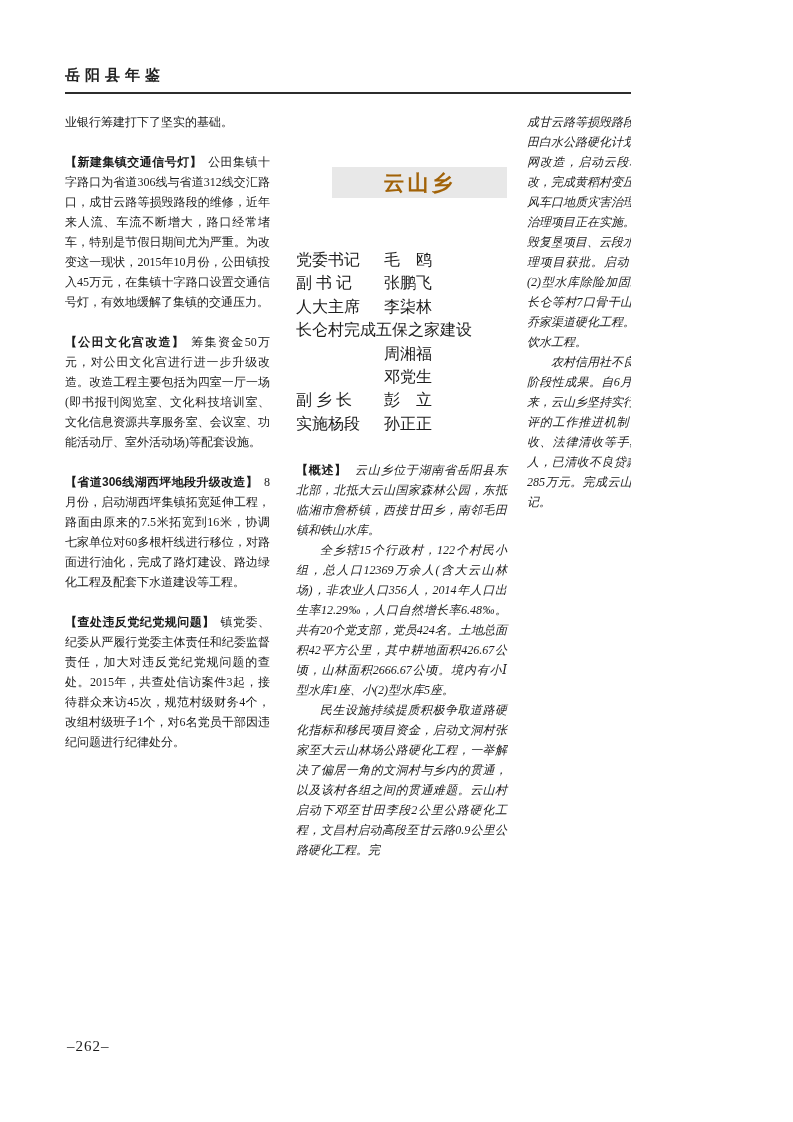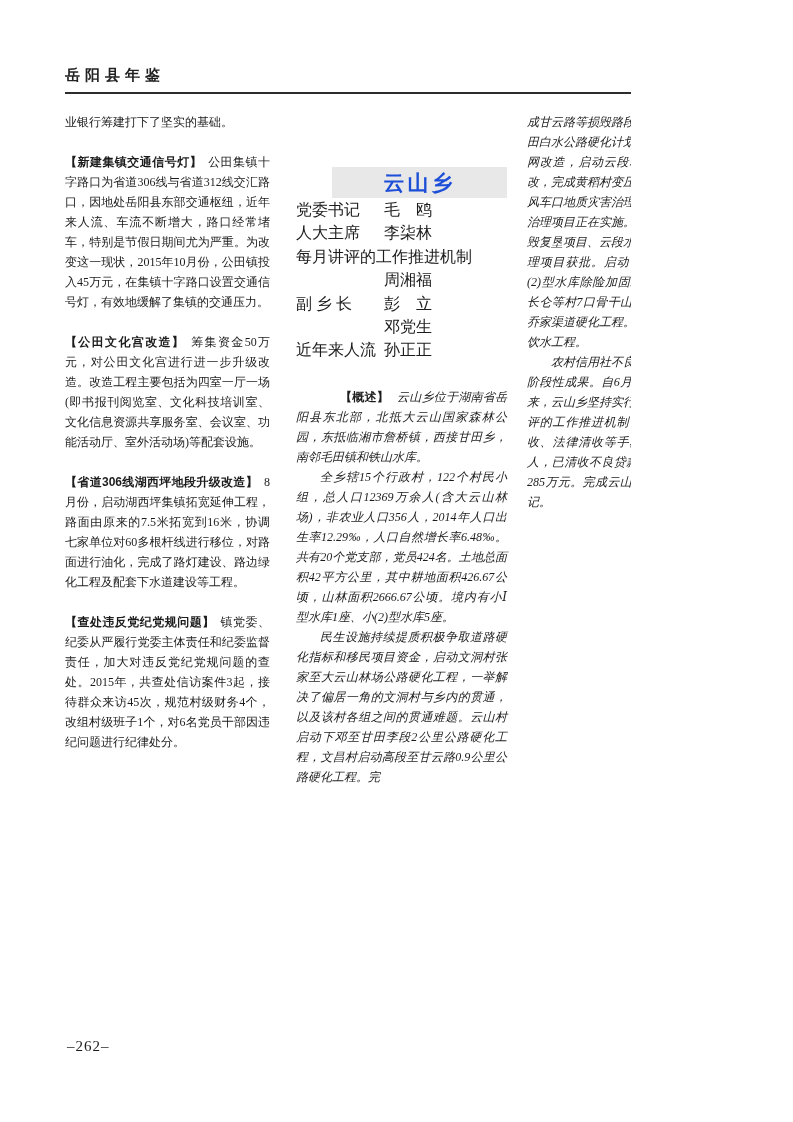--- a/index.html
+++ b/index.html
@@ -36,92 +36,95 @@
     font-family:Liberation Sans, sans-serif;
     font-weight:bold;
     margin-right:6px;
   }
   .article-title-box{
     margin-top:55px;height:31px;line-height:31px;
     background:#e8e8e8;
     text-align:center;
     font-family:"Liberation Sans","DejaVu Sans",sans-serif;
     font-weight:bold;font-size:21px;letter-spacing:3px;
-    color:#1d4ed8;
+    color:#a16207;
     margin-left:36px;
   }
-  .leaders{font-size:16px;line-height:23.4px;}
+  .leaders{margin-top:50px;font-size:16px;line-height:23.4px;}
   .lrow{display:flex;}
   .role{flex:0 0 88px;white-space:nowrap;}
   .lname{white-space:nowrap;}
   .ov{margin-top:25px;}
   .ov-head{
     font-family:Liberation Serif, serif;
     font-weight:bold;font-style:normal;
     margin-right:8px;
-    margin-left:44px;
   }
   .kai{font-style:italic;}
   .ind{text-indent:2em;}
   .page-number{
     position:absolute;left:67px;top:1038px;
     font-size:15px;letter-spacing:1px;
   }
 </style>
 </head>
 <body>
 
 <div class="page">
 
   <div class="book-title">岳阳县年鉴</div>
   <div class="head-rule"></div>
 
   <div class="col col1">
     <p class="body">业银行筹建打下了坚实的基础。</p>
 
-    <p class="body sec"><span class="sec-head">【新建集镇交通信号灯】</span><span>公田集镇十字路口为省道306线与省道312线交汇路口，因地处岳阳县东部交通枢纽，近年来人流、车流不断增大，路口经常堵车，特别是节假日期间尤为严重。为改变这一现状，2015年10月份，公田镇投入45万元，在集镇十字路口设置交通信号灯，有效地缓解了集镇的交通压力。</span></p>
+    <p class="body sec"><span class="sec-head">【新建集镇交通信号灯】</span><span>公田集镇十字路口为省道306线与省道312线交汇路口，成甘云路等损毁路段的维修，近年来人流、车流不断增大，路口经常堵车，特别是节假日期间尤为严重。为改变这一现状，2015年10月份，公田镇投入45万元，在集镇十字路口设置交通信号灯，有效地缓解了集镇的交通压力。</span></p>
 
     <p class="body sec"><span class="sec-head">【公田文化宫改造】</span><span>筹集资金50万元，对公田文化宫进行进一步升级改造。改造工程主要包括为四室一厅一场(即书报刊阅览室、文化科技培训室、文化信息资源共享服务室、会议室、功能活动厅、室外活动场)等配套设施。</span></p>
 
     <p class="body sec"><span class="sec-head">【省道306线湖西坪地段升级改造】</span><span>8月份，启动湖西坪集镇拓宽延伸工程，路面由原来的7.5米拓宽到16米，协调七家单位对60多根杆线进行移位，对路面进行油化，完成了路灯建设、路边绿化工程及配套下水道建设等工程。</span></p>
 
     <p class="body sec"><span class="sec-head">【查处违反党纪党规问题】</span><span>镇党委、纪委从严履行党委主体责任和纪委监督责任，加大对违反党纪党规问题的查处。2015年，共查处信访案件3起，接待群众来访45次，规范村级财务4个，改组村级班子1个，对6名党员干部因违纪问题进行纪律处分。</span></p>
 
   </div>
 
   <div class="col col2">
     <div class="article-title-box"><span>云山乡</span></div>
 
     <div class="leaders">
       <div class="lrow">
           <span class="role">党委书记</span>
           <span class="lname">毛　鸥</span>
         </div>
       <div class="lrow">
+          <span class="role">副 书 记</span>
+          <span class="lname">张鹏飞</span>
+        </div>
+      <div class="lrow">
           <span class="role">人大主席</span>
           <span class="lname">李柒林</span>
         </div>
       <div class="lrow">
-          <span class="role">每月讲评的工作推进机制</span>
+          <span class="role">长仑村完成五保之家建设</span>
           <span class="lname"></span>
         </div>
       <div class="lrow">
           <span class="role"></span>
           <span class="lname">周湘福</span>
         </div>
       <div class="lrow">
+          <span class="role"></span>
+          <span class="lname">邓党生</span>
+        </div>
+      <div class="lrow">
           <span class="role">副 乡 长</span>
           <span class="lname">彭　立</span>
         </div>
       <div class="lrow">
-          <span class="role"></span>
-          <span class="lname">邓党生</span>
-        </div>
-      <div class="lrow">
-          <span class="role">近年来人流</span>
+          <span class="role">实施杨段</span>
           <span class="lname">孙正正</span>
         </div>
     </div>
 
     <p class="body kai ov"><span class="ov-head">【概述】</span><span>云山乡位于湖南省岳阳县东北部，北抵大云山国家森林公园，东抵临湘市詹桥镇，西接甘田乡，南邻毛田镇和铁山水库。</span></p>
     <p class="body kai ind">全乡辖15个行政村，122个村民小组，总人口12369万余人(含大云山林场)，非农业人口356人，2014年人口出生率12.29‰，人口自然增长率6.48‰。共有20个党支部，党员424名。土地总面积42平方公里，其中耕地面积426.67公顷，山林面积2666.67公顷。境内有小Ⅰ型水库1座、小(2)型水库5座。</p>
     <p class="body kai ind">民生设施持续提质积极争取道路硬化指标和移民项目资金，启动文洞村张家至大云山林场公路硬化工程，一举解决了偏居一角的文洞村与乡内的贯通，以及该村各组之间的贯通难题。云山村启动下邓至甘田李段2公里公路硬化工程，文昌村启动高段至甘云路0.9公里公路硬化工程。完</p>
   </div>
 
   <div class="col col3">

